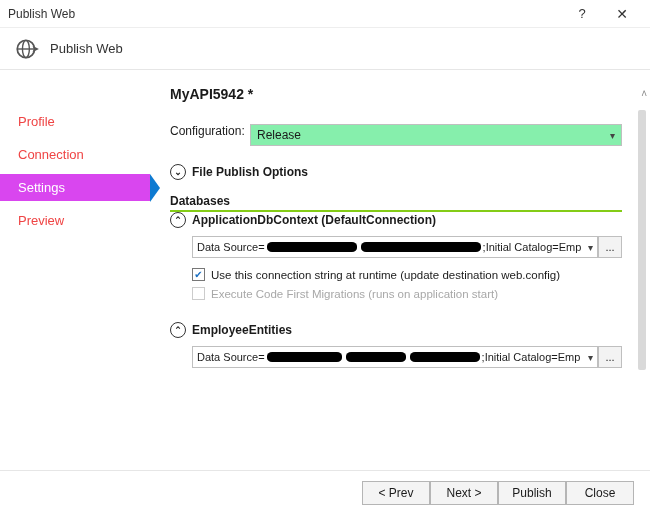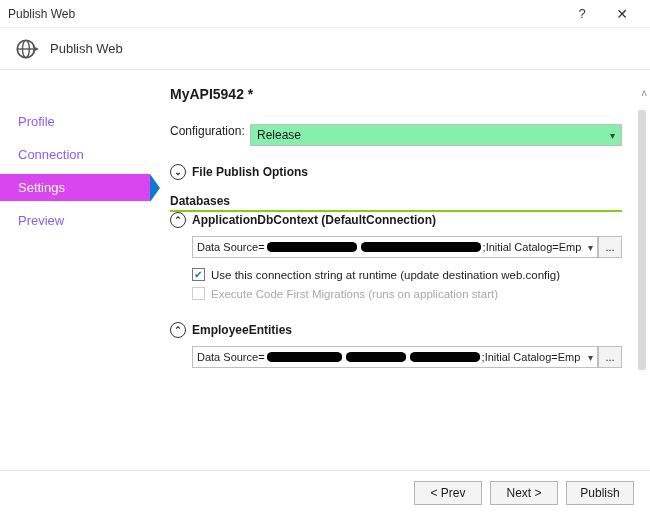--- a/index.html
+++ b/index.html
@@ -37,21 +37,21 @@
     position: relative;
   }
   .sidebar {
     width: 150px;
     padding-top: 38px;
   }
   .side-item {
     position: relative;
     padding: 6px 18px;
     font-size: 13px;
-    color: #8b5cf6;
+    color: #ef4444;
     cursor: pointer;
     margin-bottom: 6px;
   }
   .side-item.active {
     background: #d946ef;
     color: #fff;
   }
   .side-item.active::after {
     content: "";
     position: absolute;
@@ -161,21 +161,21 @@
   }
   .up-caret {
     position: absolute; right: 3px; top: 18px;
     font-size: 10px; color: #888;
   }
 
   .footer {
     border-top: 1px solid #e6e6e6;
     height: 44px;
     display: flex; align-items: center; justify-content: flex-end;
-    gap: 8px; padding-right: 16px;
+    padding-right: 16px;
   }
   .btn {
     min-width: 68px; height: 24px;
     border: 1px solid #b5b5b5;
     background: #f4f4f4;
     font-size: 12px;
     display: inline-flex; align-items: center; justify-content: center;
     padding: 0 10px;
     cursor: pointer;
   }
@@ -274,13 +274,14 @@
       </div>
     </div>
 
   </div>
 </div>
 
 <div class="footer">
   <div class="btn">&lt; Prev</div>
   <div class="btn">Next &gt;</div>
   <div class="btn">Publish</div>
+  <div class="btn">Close</div>
 </div>
 
 </body></html>

